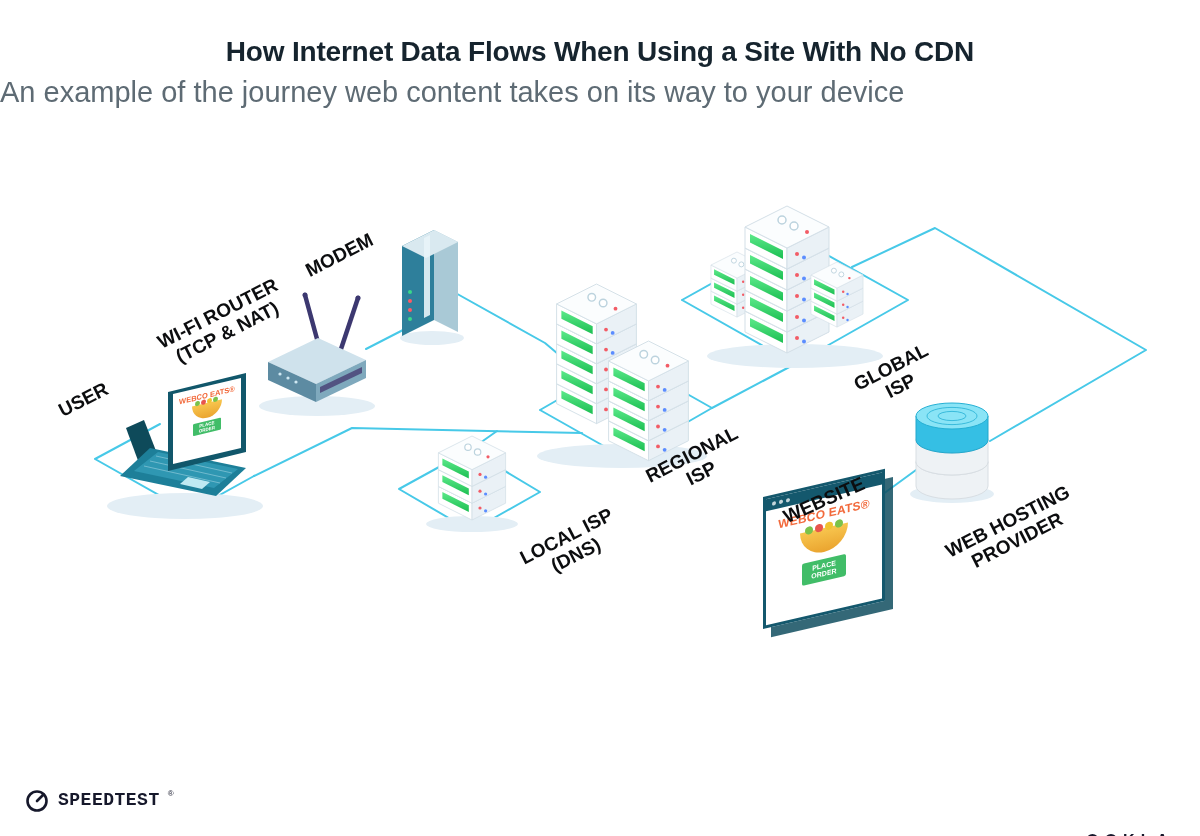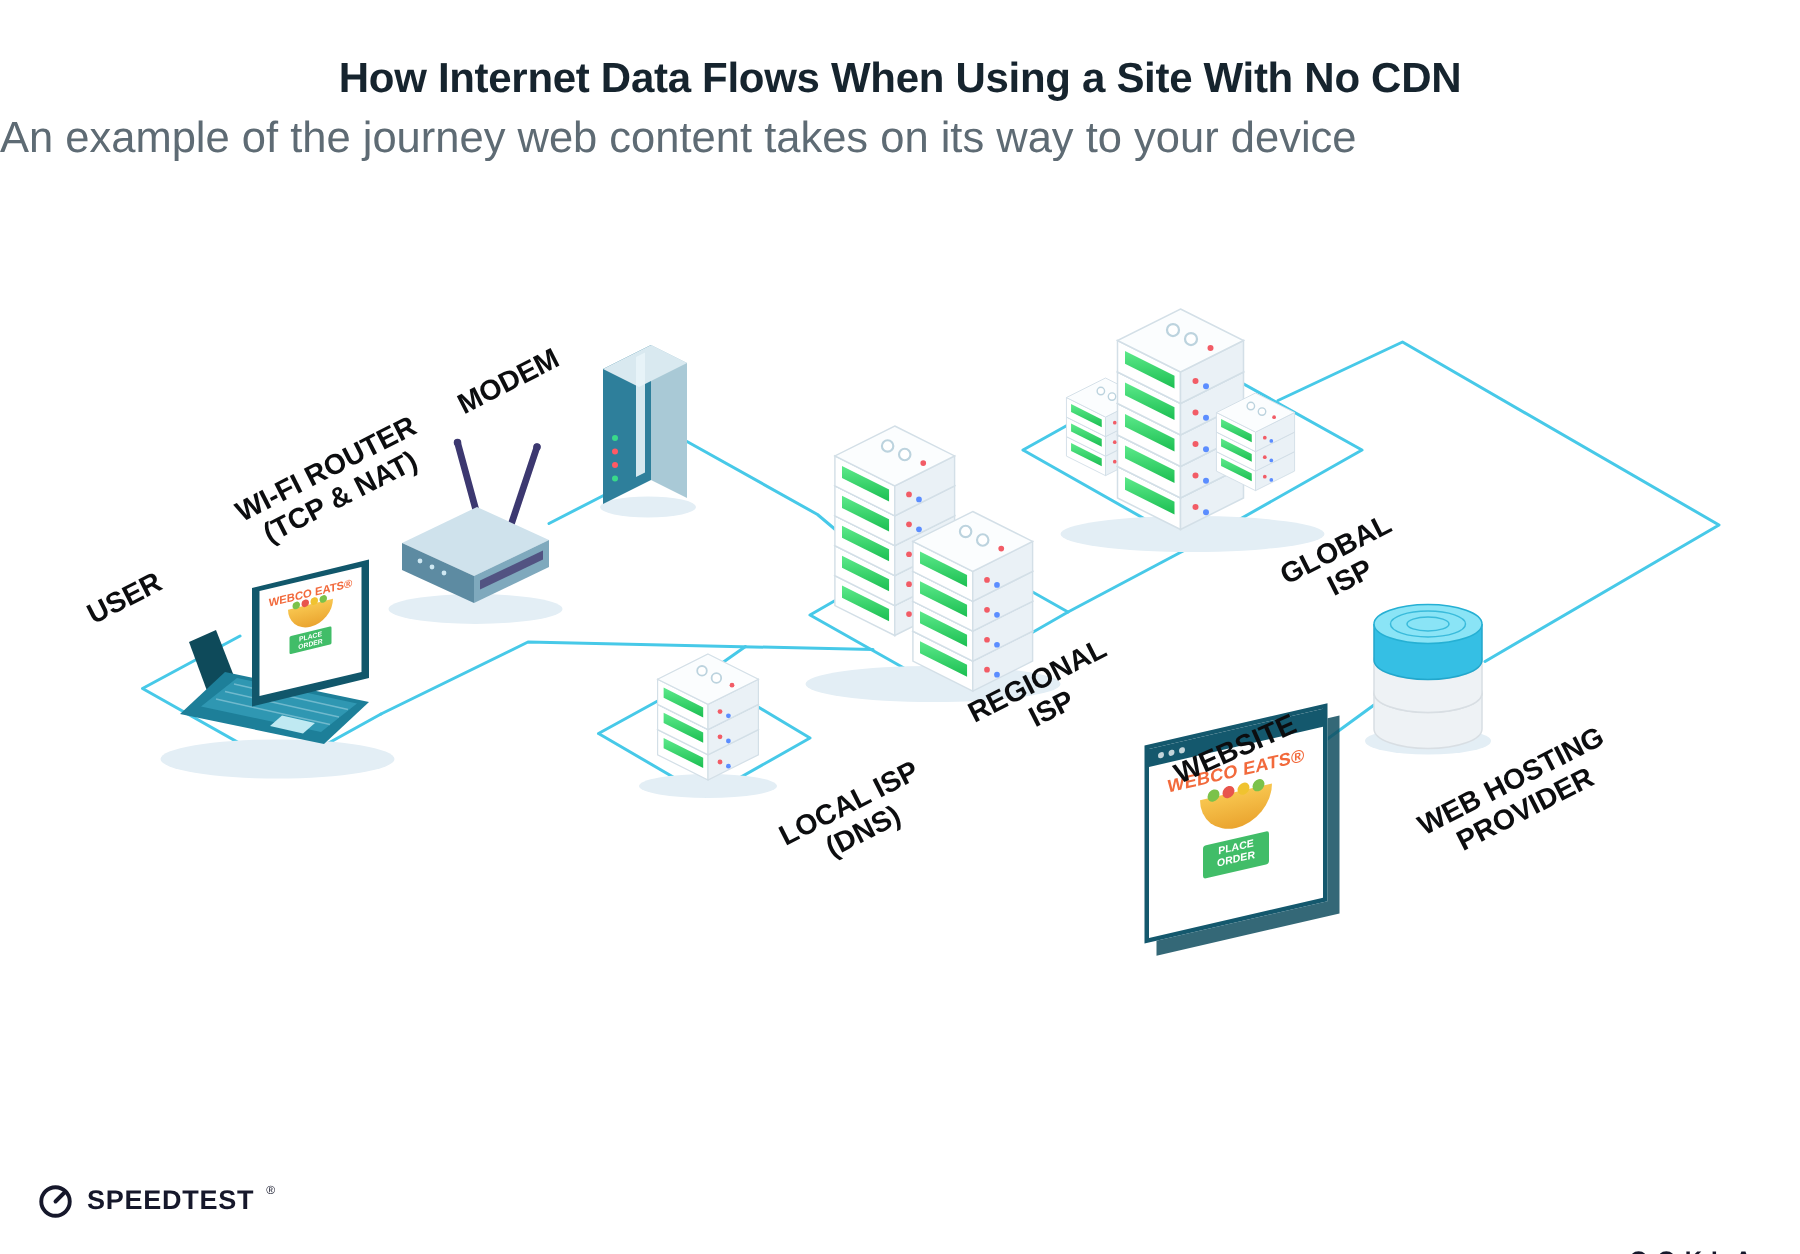--- a/index.html
+++ b/index.html
@@ -39,21 +39,21 @@
   .taco-sm{position:relative;width:30px;height:15px;background:linear-gradient(#f8c64f,#eaa42f);
         border-radius:0 0 30px 30px;}
   .taco-sm .fill{position:absolute;top:-4px;left:3px;width:5px;height:5px;border-radius:50%;
         background:#7bc24a;box-shadow:6px 0 0 #e8554d,12px 0 0 #f0c330,18px 0 0 #7bc24a;}
   .lap-btn{width:28px;background:#41bd68;color:#fff;font-weight:700;font-size:4.5px;
         line-height:5px;text-align:center;padding:1px 0;border-radius:1px;}
 
   
   .footer-left{position:absolute;left:24px;top:787px;display:flex;align-items:flex-start;
         gap:8px;color:#16182b;}
-  .st-word{font-size:18px;font-weight:700;letter-spacing:.5px;line-height:26px;}
+  .st-word{font-size:18px;font-weight:700;letter-spacing:.5px;line-height:26px;font-family:Liberation Mono, monospace;}
   .st-reg{font-size:8px;line-height:10px;margin-top:2px;}
   .footer-right{position:absolute;right:26px;top:832px;font-size:16px;font-weight:700;
         letter-spacing:6px;color:#16182b;}
 </style>
 </head>
 <body>
 
 <div class="page">
 
   <svg class="scene" width="1200" height="836" viewBox="0 0 1200 836">

